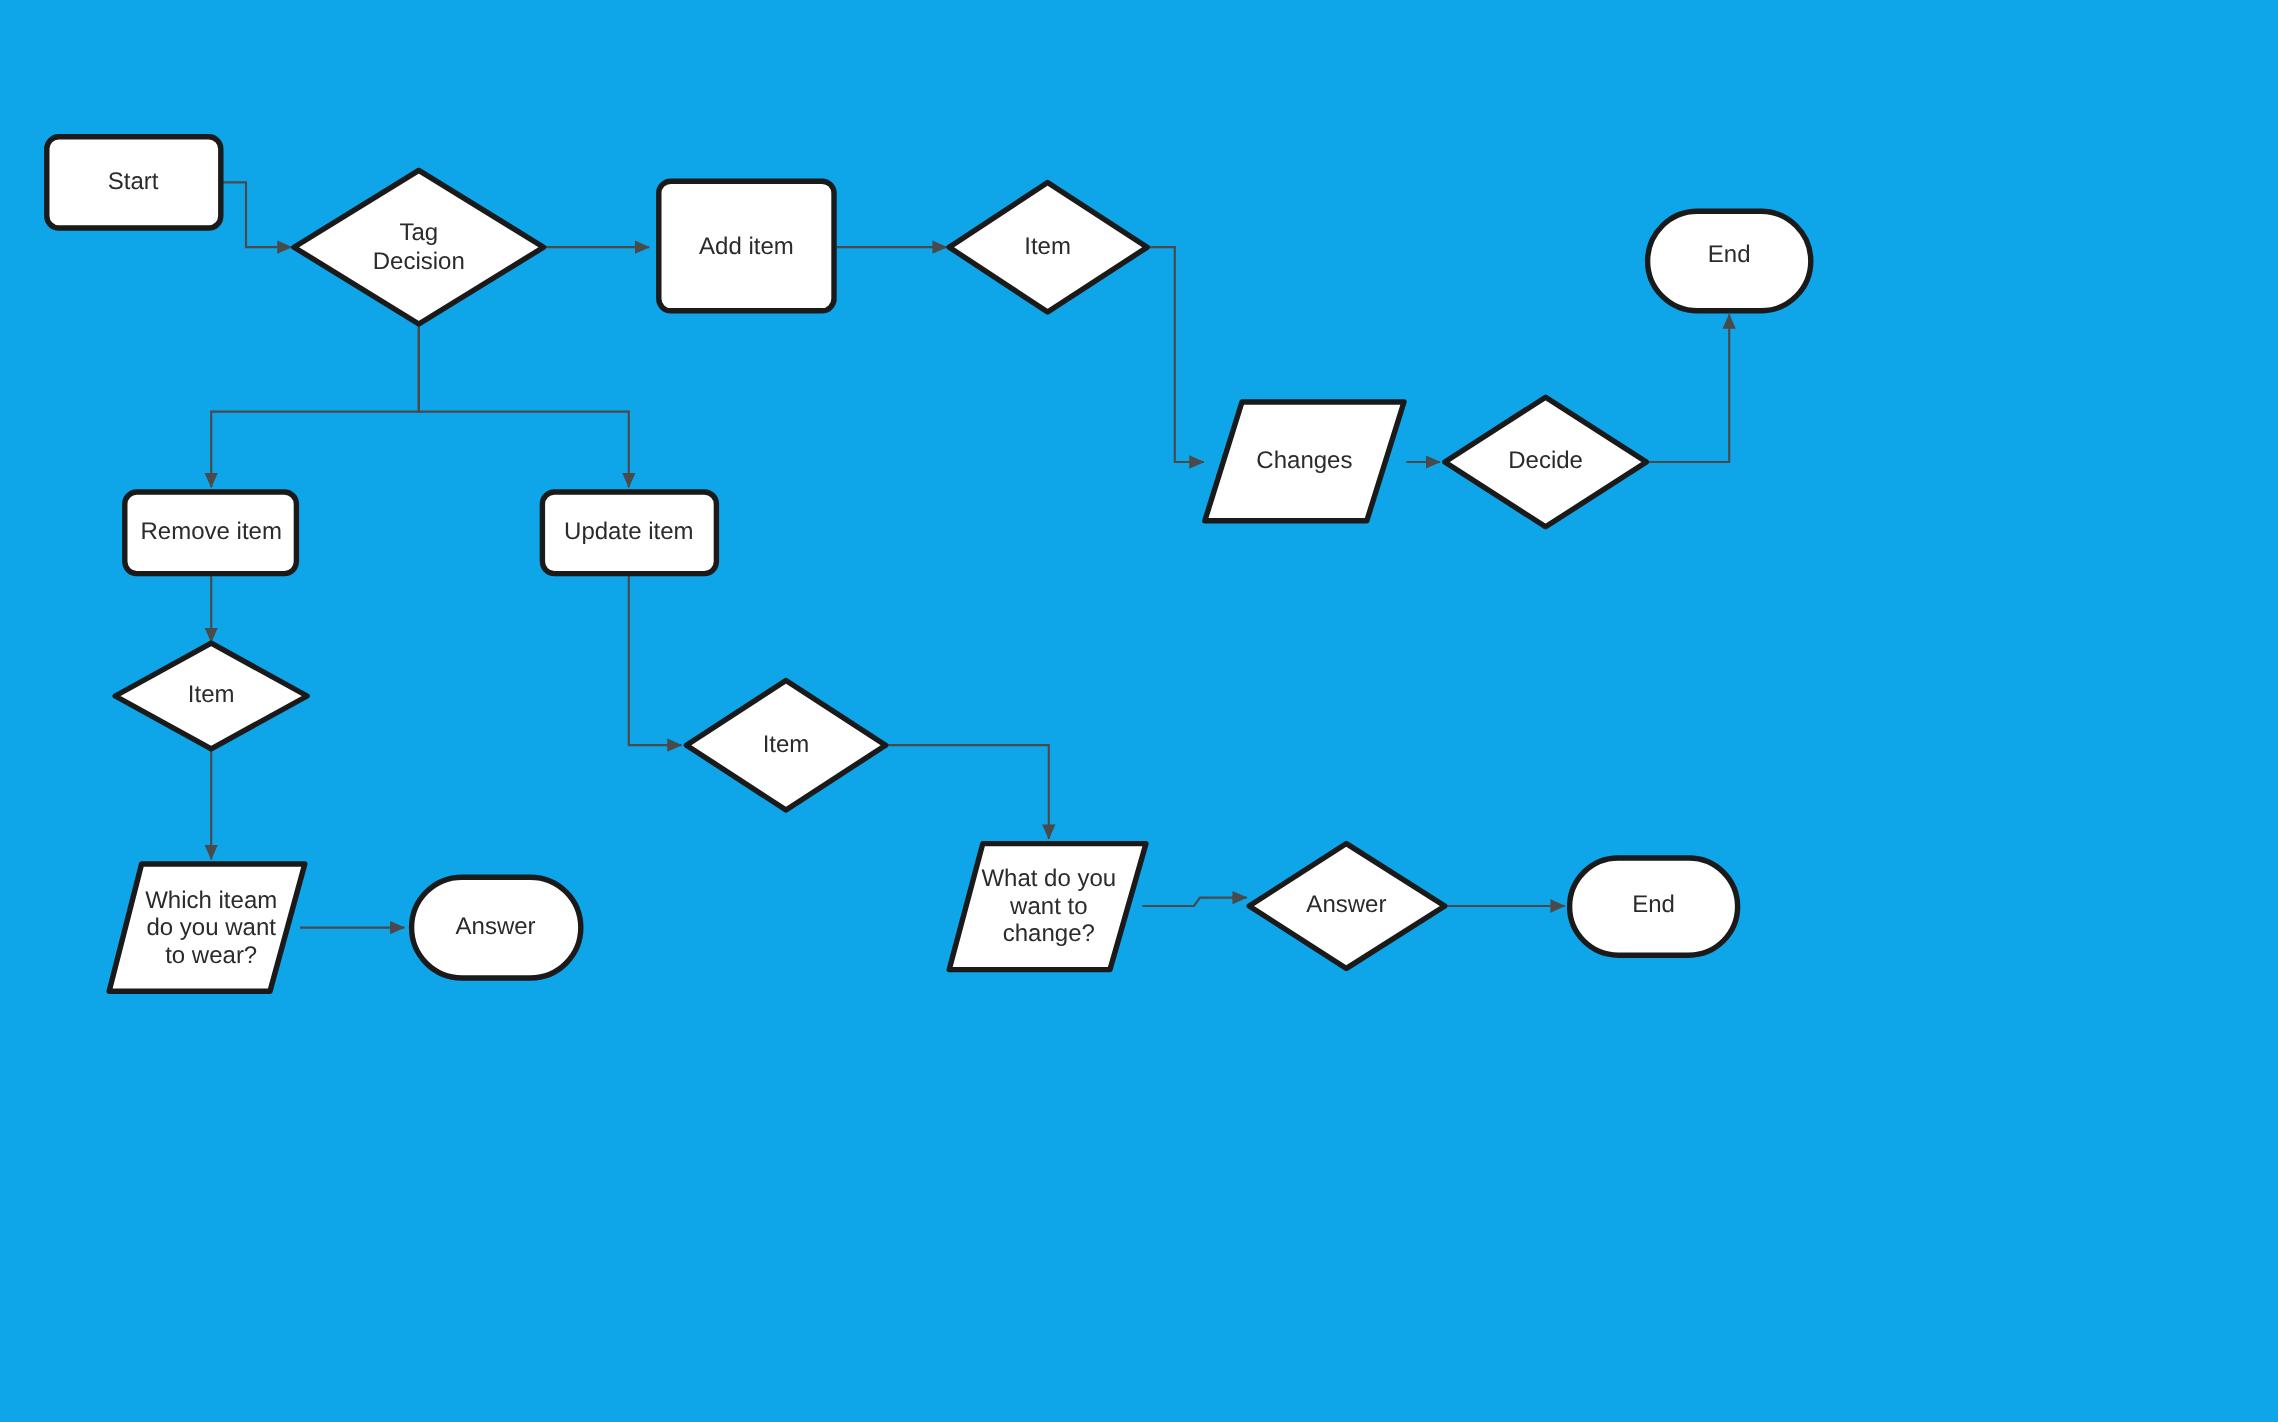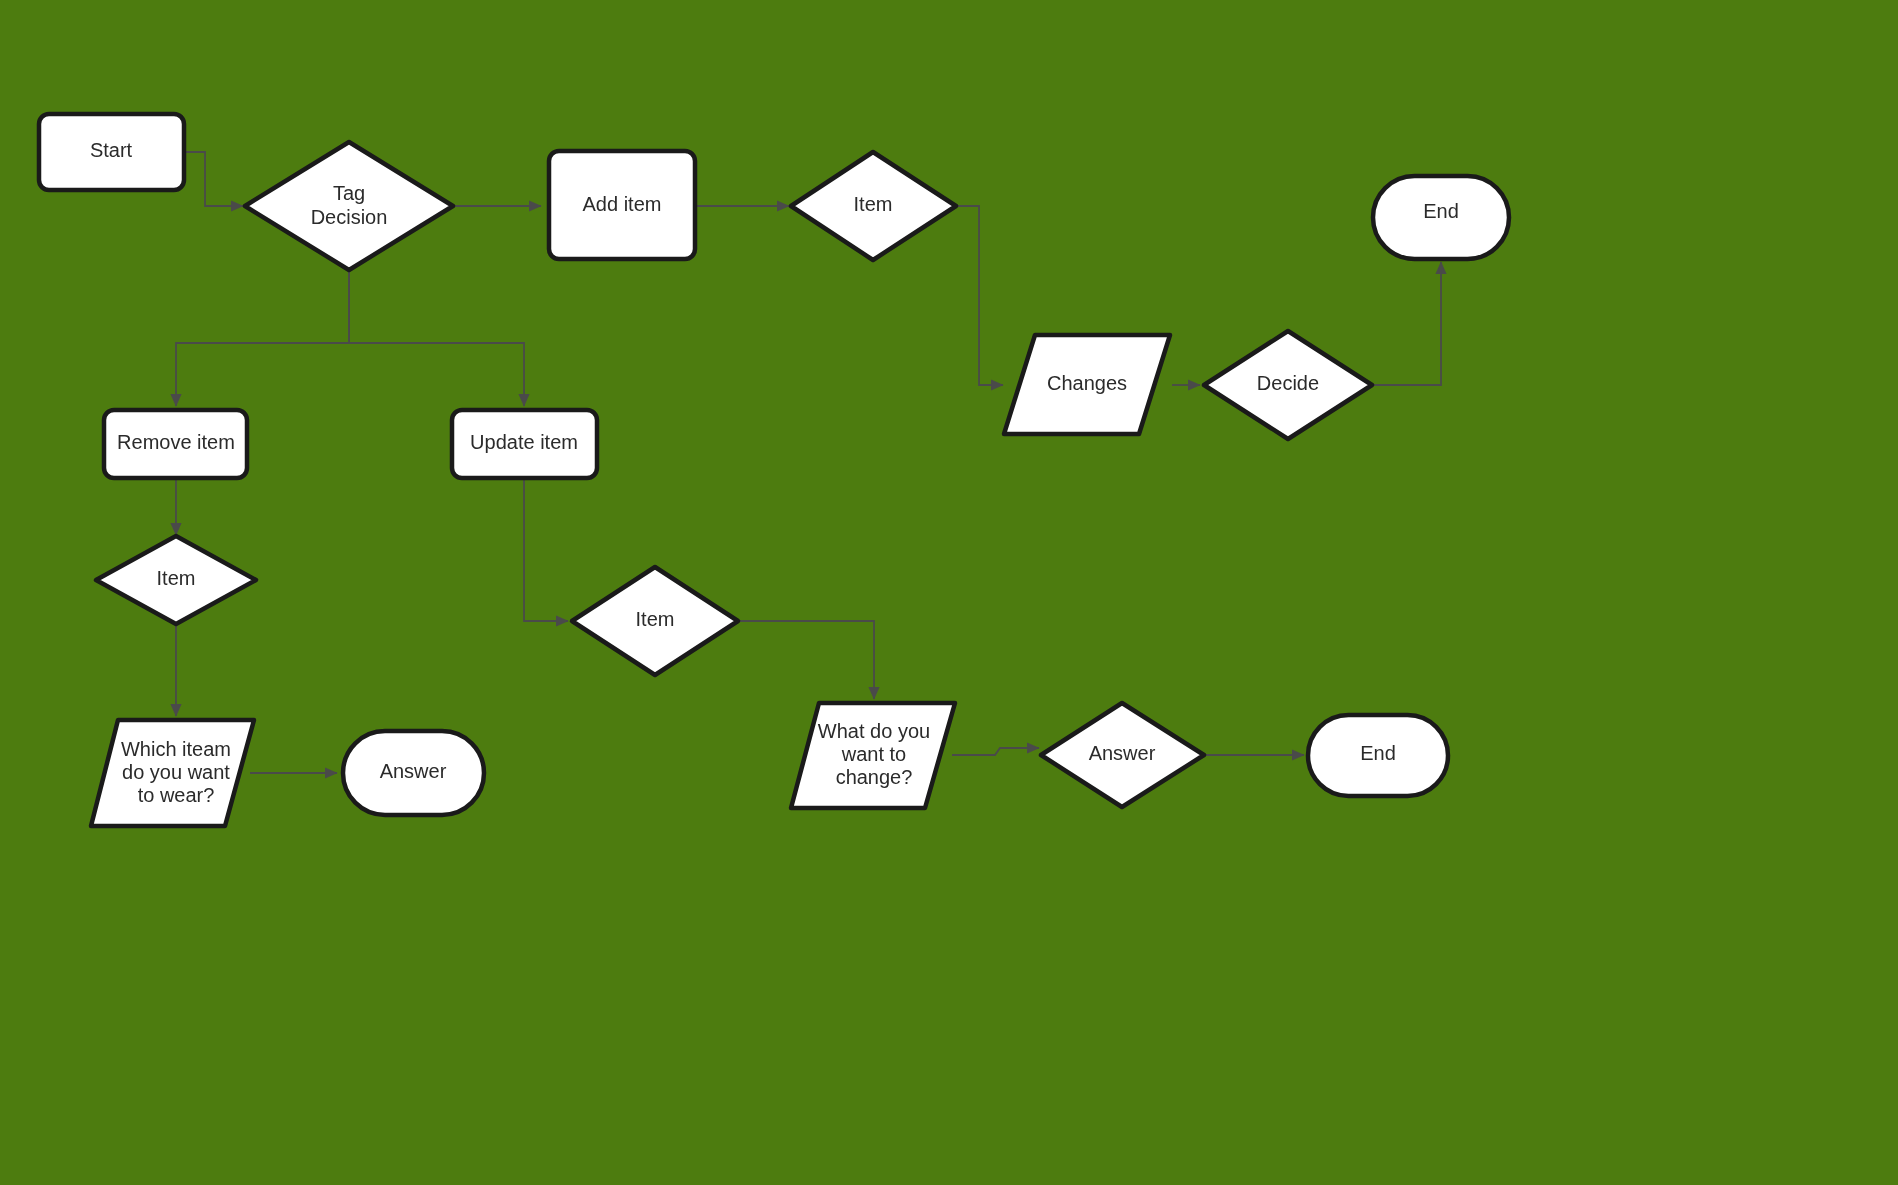--- a/index.html
+++ b/index.html
@@ -10,21 +10,21 @@
   body {
     width: 1898px;
     height: 1185px;
     overflow: hidden;
     font-family: "Liberation Sans", sans-serif;
   }
   #canvas {
     position: relative;
     width: 1898px;
     height: 1185px;
-    background: #4d7c0f;
+    background: #0ea5e9;
   }
   svg#flow {
     position: absolute;
     top: 0;
     left: 0;
     width: 1898px;
     height: 1185px;
   }
   .shape-outline {
     fill: #ffffff;

